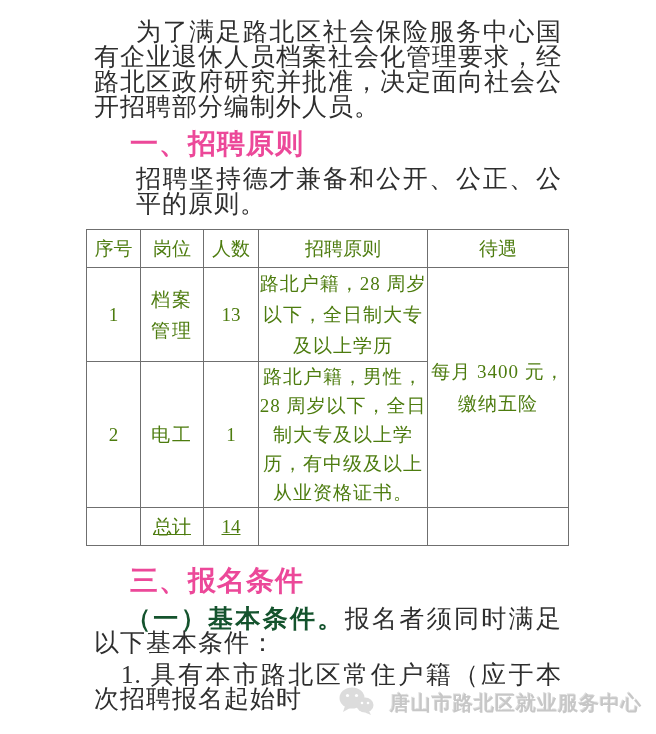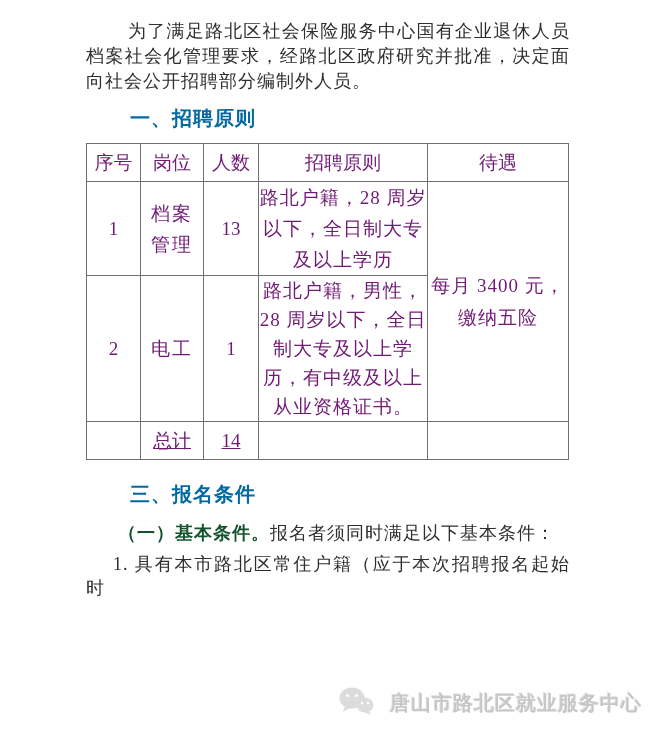--- a/index.html
+++ b/index.html
@@ -12,50 +12,50 @@
     font-family: "Liberation Serif", "DejaVu Serif", serif;
     color: #2e2e2e;
   }
   .content {
     position: absolute;
     left: 86px;
     top: 0;
     width: 484px;
   }
   .para {
-    font-size: 18px;
+    font-size: 25px;
     line-height: 25px;
     letter-spacing: 1px;
     text-align: justify;
-    margin: 0;
+    margin: 8px;
   }
   .intro {
     margin-top: 19px;
     text-indent: 42px;
   }
   .heading {
     font-family: "Liberation Sans", "DejaVu Sans", sans-serif;
     font-weight: bold;
-    font-size: 20px;
+    font-size: 28px;
     line-height: 23px;
-    color: #0369a1;
+    color: #ec4899;
     margin: 0;
     padding-left: 44px;
     letter-spacing: 1px;
   }
   .h1 { margin-top: 13px; }
   .p-principle { margin-top: 11px; padding-left: 42px; }
   .h2 { margin-top: 13px; }
   .jobs-table {
     border-collapse: collapse;
     table-layout: fixed;
     width: 482px;
     margin-top: 13px;
     font-size: 19px;
-    color: #701a75;
+    color: #4d7c0f;
   }
   .jobs-table td, .jobs-table th {
     border: 1px solid #6f6f6f;
     text-align: center;
     vertical-align: middle;
     font-weight: normal;
     padding: 0;
     overflow: hidden;
   }
   .row-header  { height: 38px; }
@@ -91,20 +91,21 @@
 </head>
 <body>
 
 <div class="page">
   <div class="content">
 
     <p class="para intro">为了满足路北区社会保险服务中心国有企业退休人员档案社会化管理要求，经路北区政府研究并批准，决定面向社会公开招聘部分编制外人员。</p>
 
     <p class="heading h1">一、招聘原则</p>
 
+    <p class="para p-principle">招聘坚持德才兼备和公开、公正、公平的原则。</p>
 
 
     <table class="jobs-table">
       <colgroup>
         <col style="width:54px">
         <col style="width:63px">
         <col style="width:55px">
         <col style="width:169px">
         <col style="width:141px">
       </colgroup>

